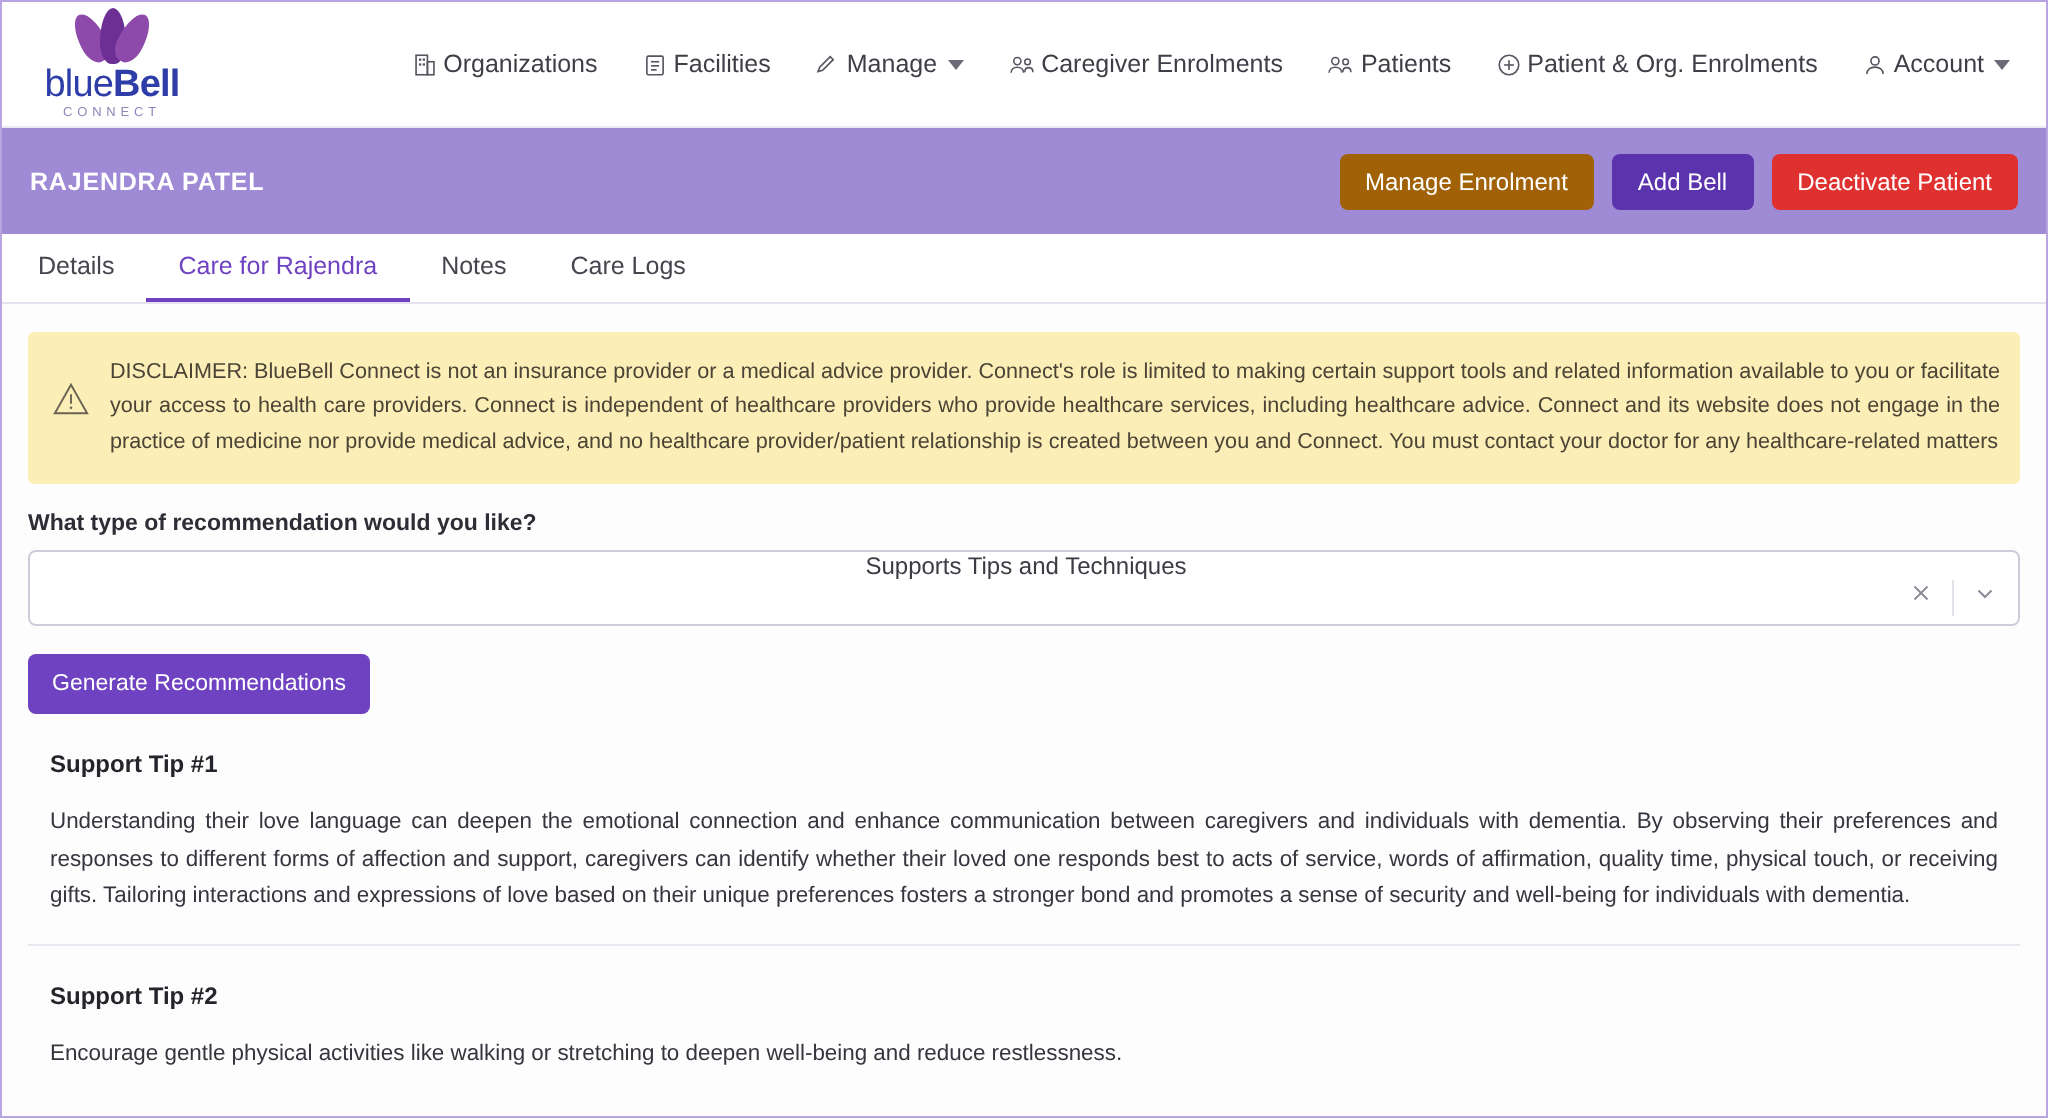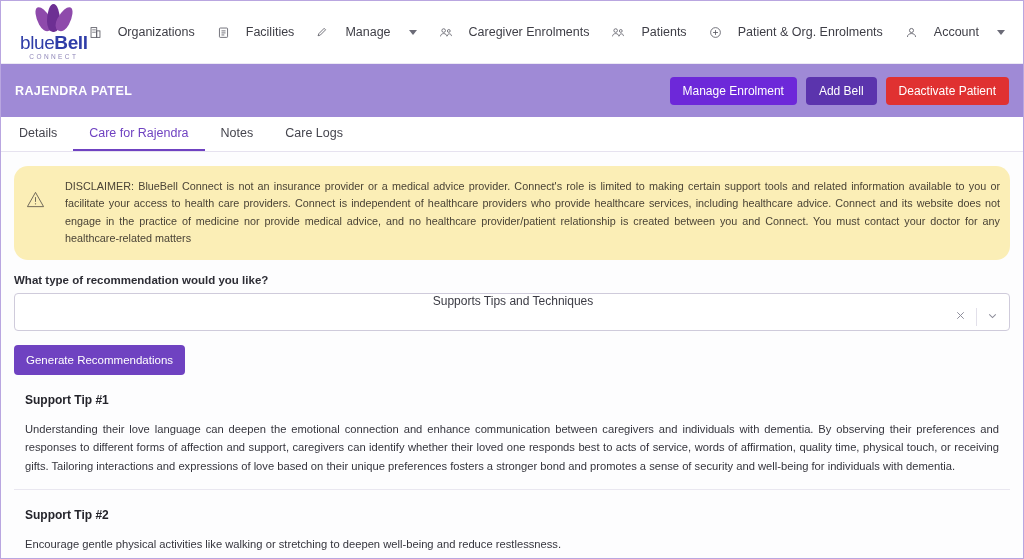--- a/index.html
+++ b/index.html
@@ -70,21 +70,21 @@
   .nav {
     margin-left: auto;
     display: flex;
     align-items: center;
     gap: 22px;
     padding-right: 4px;
   }
   .nav-item {
     display: flex;
     align-items: center;
-    gap: 16px;
+    gap: 3px;
     font-size: 12.5px;
     color: #3e3e46;
     cursor: pointer;
     white-space: nowrap;
   }
   .nav-item svg { display: block; }
   .caret {
     width: 0; height: 0;
     border-left: 4px solid transparent;
     border-right: 4px solid transparent;
@@ -115,21 +115,21 @@
   .btn {
     border: none;
     border-radius: 4px;
     color: #ffffff;
     font-size: 12px;
     font-family: "Liberation Sans", sans-serif;
     padding: 8px 13px;
     cursor: pointer;
     line-height: 1;
   }
-  .btn-manage { background: #6d28d9; }
+  .btn-manage { background: #a16207; }
   .btn-note { background: #5b34ad; }
   .btn-deactivate { background: #e03131; }
 
   
   .tabs {
     height: 35px;
     background: #ffffff;
     display: flex;
     align-items: stretch;
     padding: 0 14px;
@@ -154,25 +154,25 @@
   
   .content {
     padding: 14px 13px 0 13px;
     background: #fdfdfe;
     height: calc(559px - 63px - 53px - 36px);
     overflow: hidden;
   }
 
   .disclaimer {
     background: #fbeeb6;
-    border-radius: 14px;
+    border-radius: 3px;
     display: flex;
     align-items: flex-start;
     padding: 12px 10px 12px 12px;
-    gap: 20px;
+    gap: 10px;
   }
   .warn-icon {
     flex: 0 0 auto;
     margin-top: 12px;
   }
   .disclaimer-text {
     font-size: 10.8px;
     line-height: 1.62;
     color: #4a4336;
     text-align: justify;

